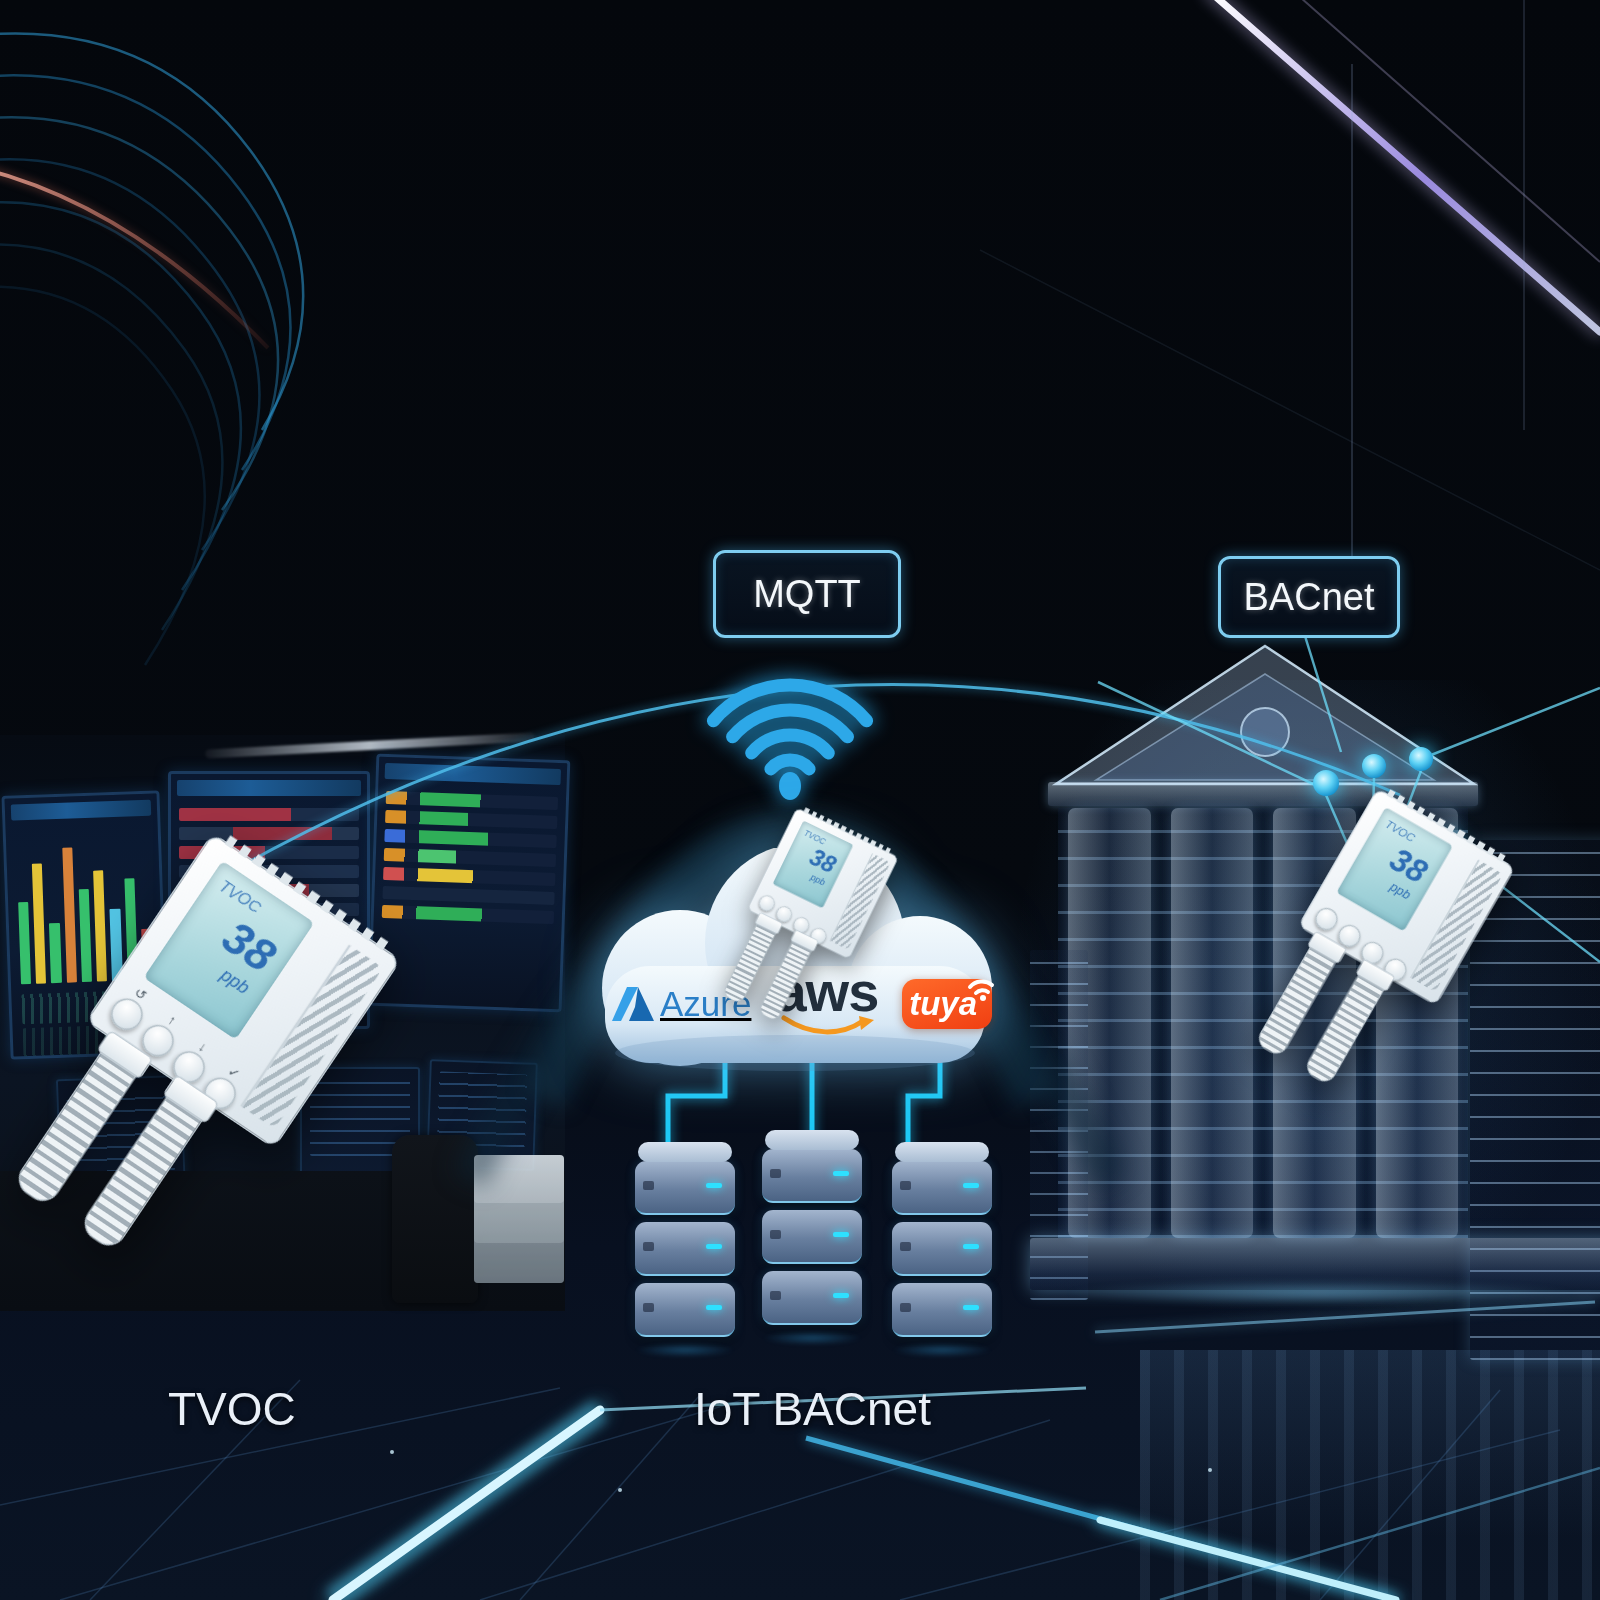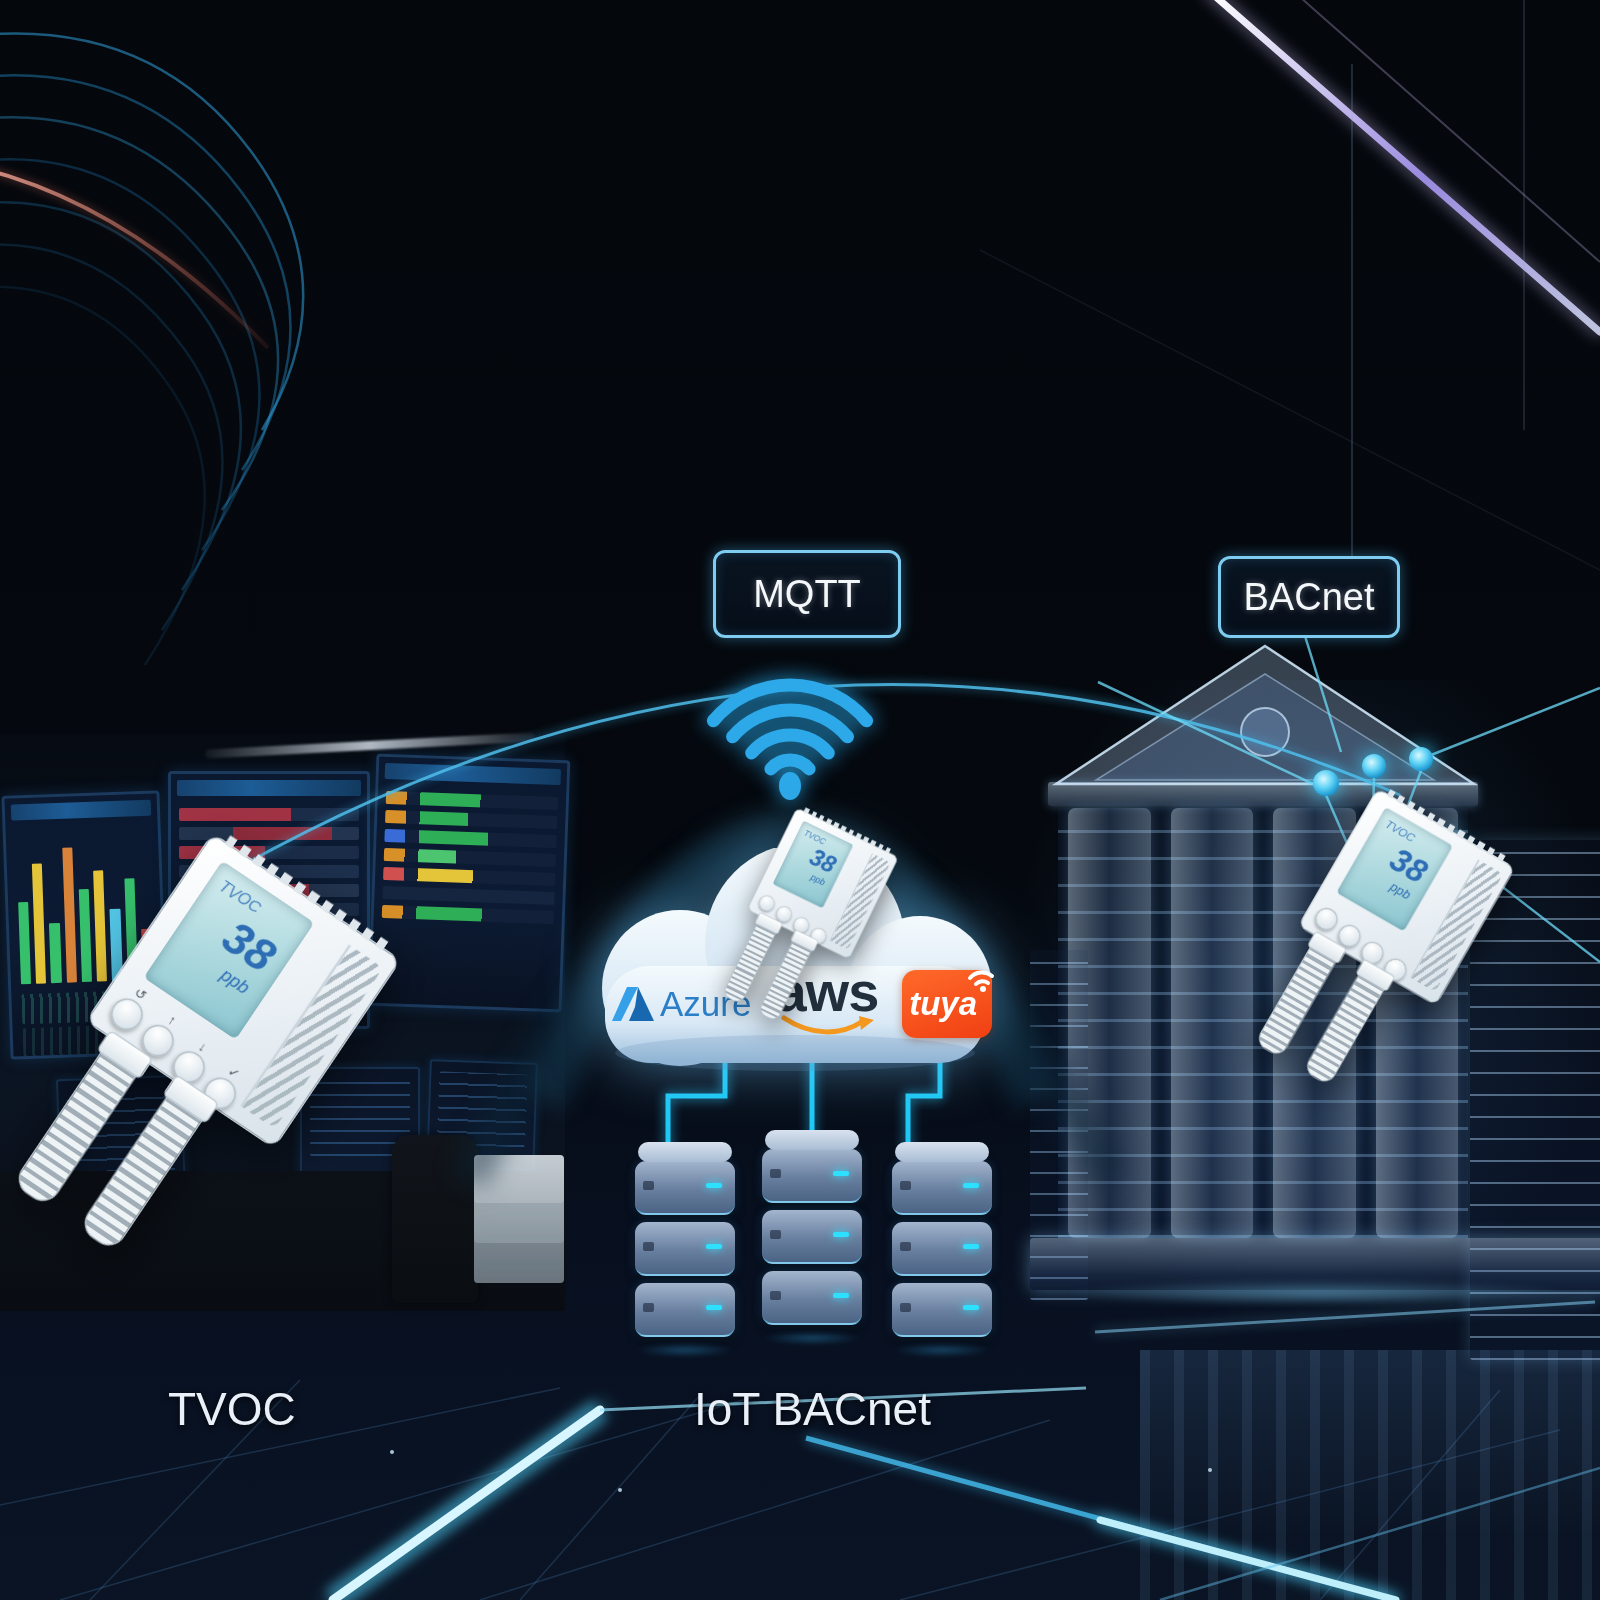--- a/index.html
+++ b/index.html
@@ -94,25 +94,25 @@
     background:radial-gradient(ellipse,rgba(130,215,255,.4),rgba(40,120,190,0) 70%);filter:blur(3px);}
 
   .floor-reflection{left:1140px;top:1350px;width:460px;height:250px;z-index:6;
     background:
       linear-gradient(180deg,rgba(110,170,230,.14),rgba(10,20,40,0) 75%),
       repeating-linear-gradient(90deg,rgba(140,190,240,.10) 0 10px,rgba(10,20,40,0) 10px 34px);}
 
   
   .cloud{left:575px;top:848px;z-index:16;filter:drop-shadow(0 0 28px rgba(110,195,245,.55));}
   .providers{left:612px;top:958px;width:380px;height:92px;display:flex;align-items:center;gap:24px;z-index:18;}
-  .azure{display:flex;align-items:center;gap:6px;}
+  .azure{display:flex;align-items:center;gap:6px;text-decoration:underline;}
   .azure-text{color:#2a7fc8;font-size:35px;}
   .aws{display:flex;flex-direction:column;align-items:center;line-height:.8;}
   .aws-text{color:#222f3d;font-size:56px;font-weight:bold;letter-spacing:-1px;}
-  .tuya{width:116px;height:68px;border-radius:14px;background:linear-gradient(160deg,#ff6a2a,#f03f12);
+  .tuya{width:116px;height:50px;border-radius:14px;background:linear-gradient(160deg,#ff6a2a,#f03f12);
     display:flex;align-items:center;justify-content:center;position:relative;
     box-shadow:0 2px 8px rgba(120,40,0,.4);}
   .tuya-text{color:#ffffff;font-size:33px;font-weight:bold;font-style:italic;margin-right:8px;}
   .tuya-wifi{position:absolute;right:-6px;top:-8px;}
 
   
   .stack{position:absolute;width:100px;z-index:20;}
   .stack-top{height:20px;border-radius:10px;margin:0 3px -8px 3px;position:relative;z-index:2;
     background:linear-gradient(180deg,#d8e2ef,#a9bdd3);}
   .srv{height:52px;margin-top:7px;border-radius:11px;position:relative;

